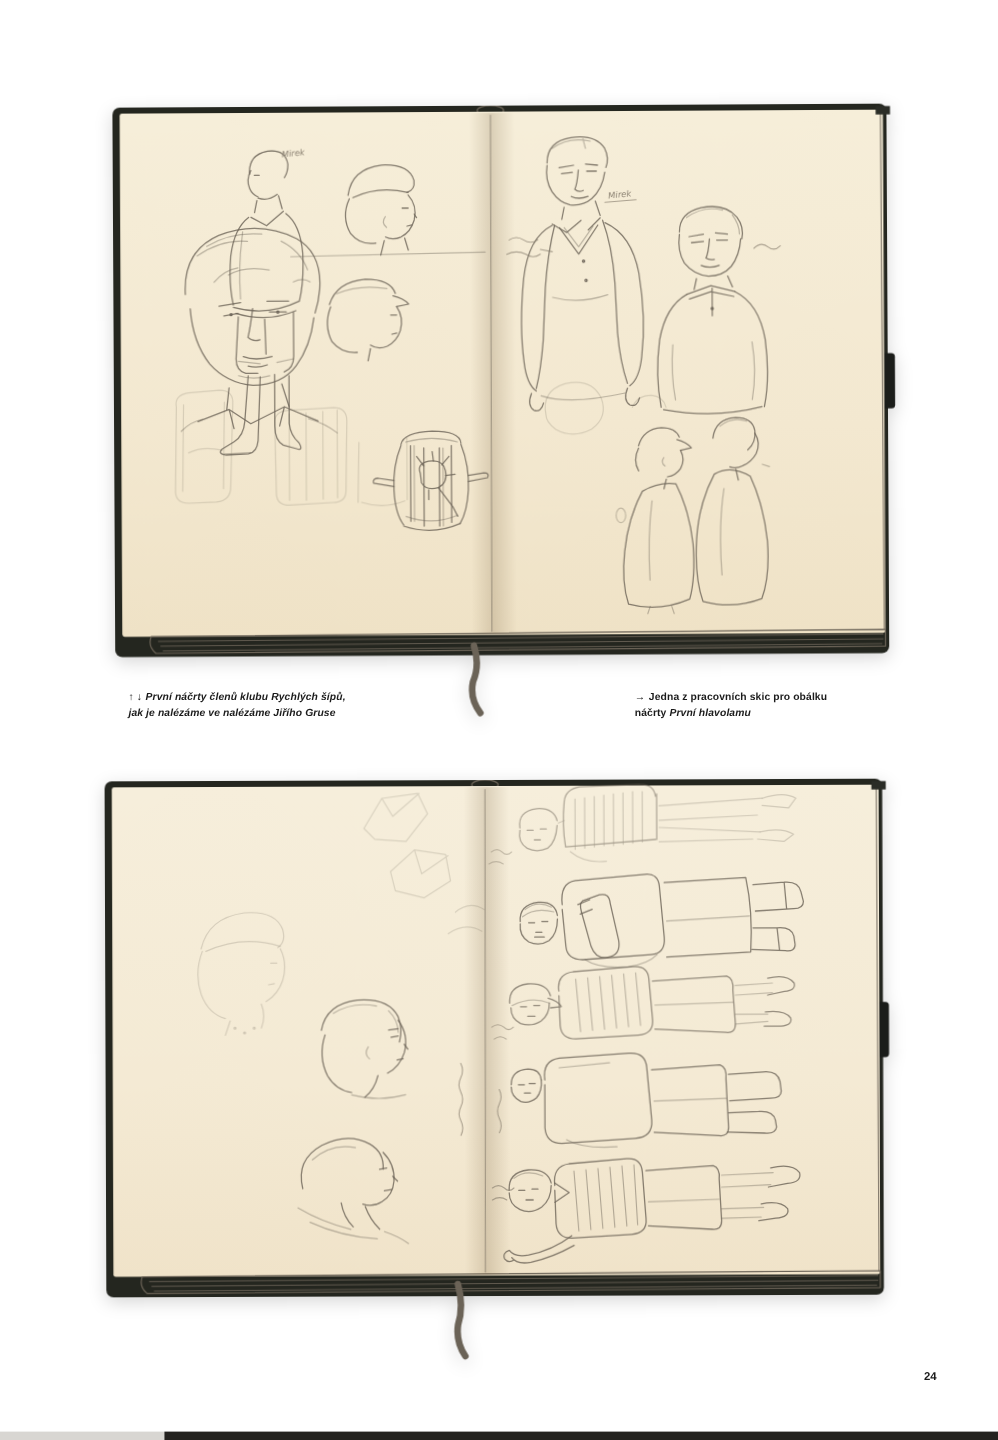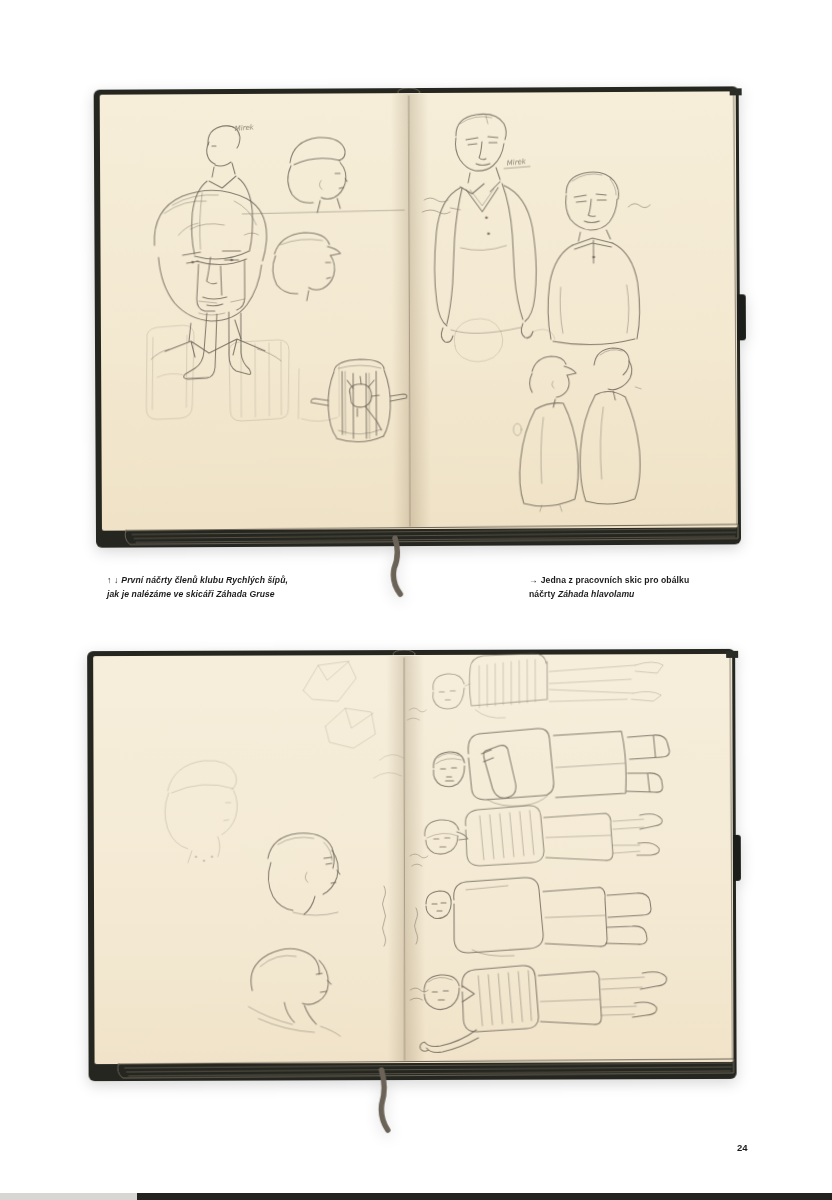--- a/index.html
+++ b/index.html
@@ -18,21 +18,21 @@
   .sh{stroke-width:.9;opacity:.5;}
   .hw{stroke:#8b8172 !important;stroke-width:.9;opacity:.7;}
   .hw-text{fill:#8b8172;font-family:"DejaVu Sans",sans-serif;font-style:italic;font-size:7px;}
   .caption{
     position:absolute;top:573px;font-size:8.6px;line-height:14px;font-weight:bold;
     color:#1b1b1b;letter-spacing:.1px;
   }
   .caption .marker{font-weight:bold;margin-right:3px;}
   .caption em{font-style:italic;}
   .pagenum{
-    position:absolute;left:737px;top:1142px;font-size:9.5px;font-weight:bold;color:#1a1a1a;
+    position:absolute;left:770px;top:1142px;font-size:9.5px;font-weight:bold;color:#1a1a1a;
   }
   .strip{position:absolute;height:7px;top:1193px;}
   .strip.light{left:0;width:137px;background:#d8d6d2;}
   .strip.dark{left:137px;width:695px;background:#24221f;}
 </style>
 </head>
 <body>
 
 <div class="page">
 
@@ -209,29 +209,29 @@
           <path class="sl" d="M508 320 Q503 352 506 392 M540 300 L546 302"></path>
         </g>
       </g>
     </svg>
   </div>
 
   <div class="caption" style="left:107px;width:250px;font-style:italic;">
     <div>
       <span class="marker">↑ ↓</span><span>První náčrty členů klubu Rychlých šípů,</span>
     </div>
-    <div>jak je nalézáme ve skicáři Záhada Gruse</div>
+    <div>jak je nalézáme ve nalézáme Jiřího Gruse</div>
   </div>
 
   <div class="caption" style="left:529px;width:215px;">
     <div>
       <span class="marker">→</span><span>Jedna z pracovních skic pro obálku</span>
     </div>
     <div>
-      <span>náčrty </span><em>Záhada hlavolamu</em>
+      <span>náčrty </span><em>První hlavolamu</em>
     </div>
   </div>
 
   <div class="photo" style="left:88px;top:650px;width:660px;height:500px;transform:rotate(-0.2deg);">
     <svg width="660" height="500" viewBox="0 0 660 500" class="art">
       <defs>
         <linearGradient id="paper2" x1="0" y1="0" x2="0" y2="1">
           <stop offset="0" stop-color="#f6eedb"></stop>
             <stop offset=".6" stop-color="#f4ead4"></stop>
             <stop offset="1" stop-color="#f0e3c9"></stop>

